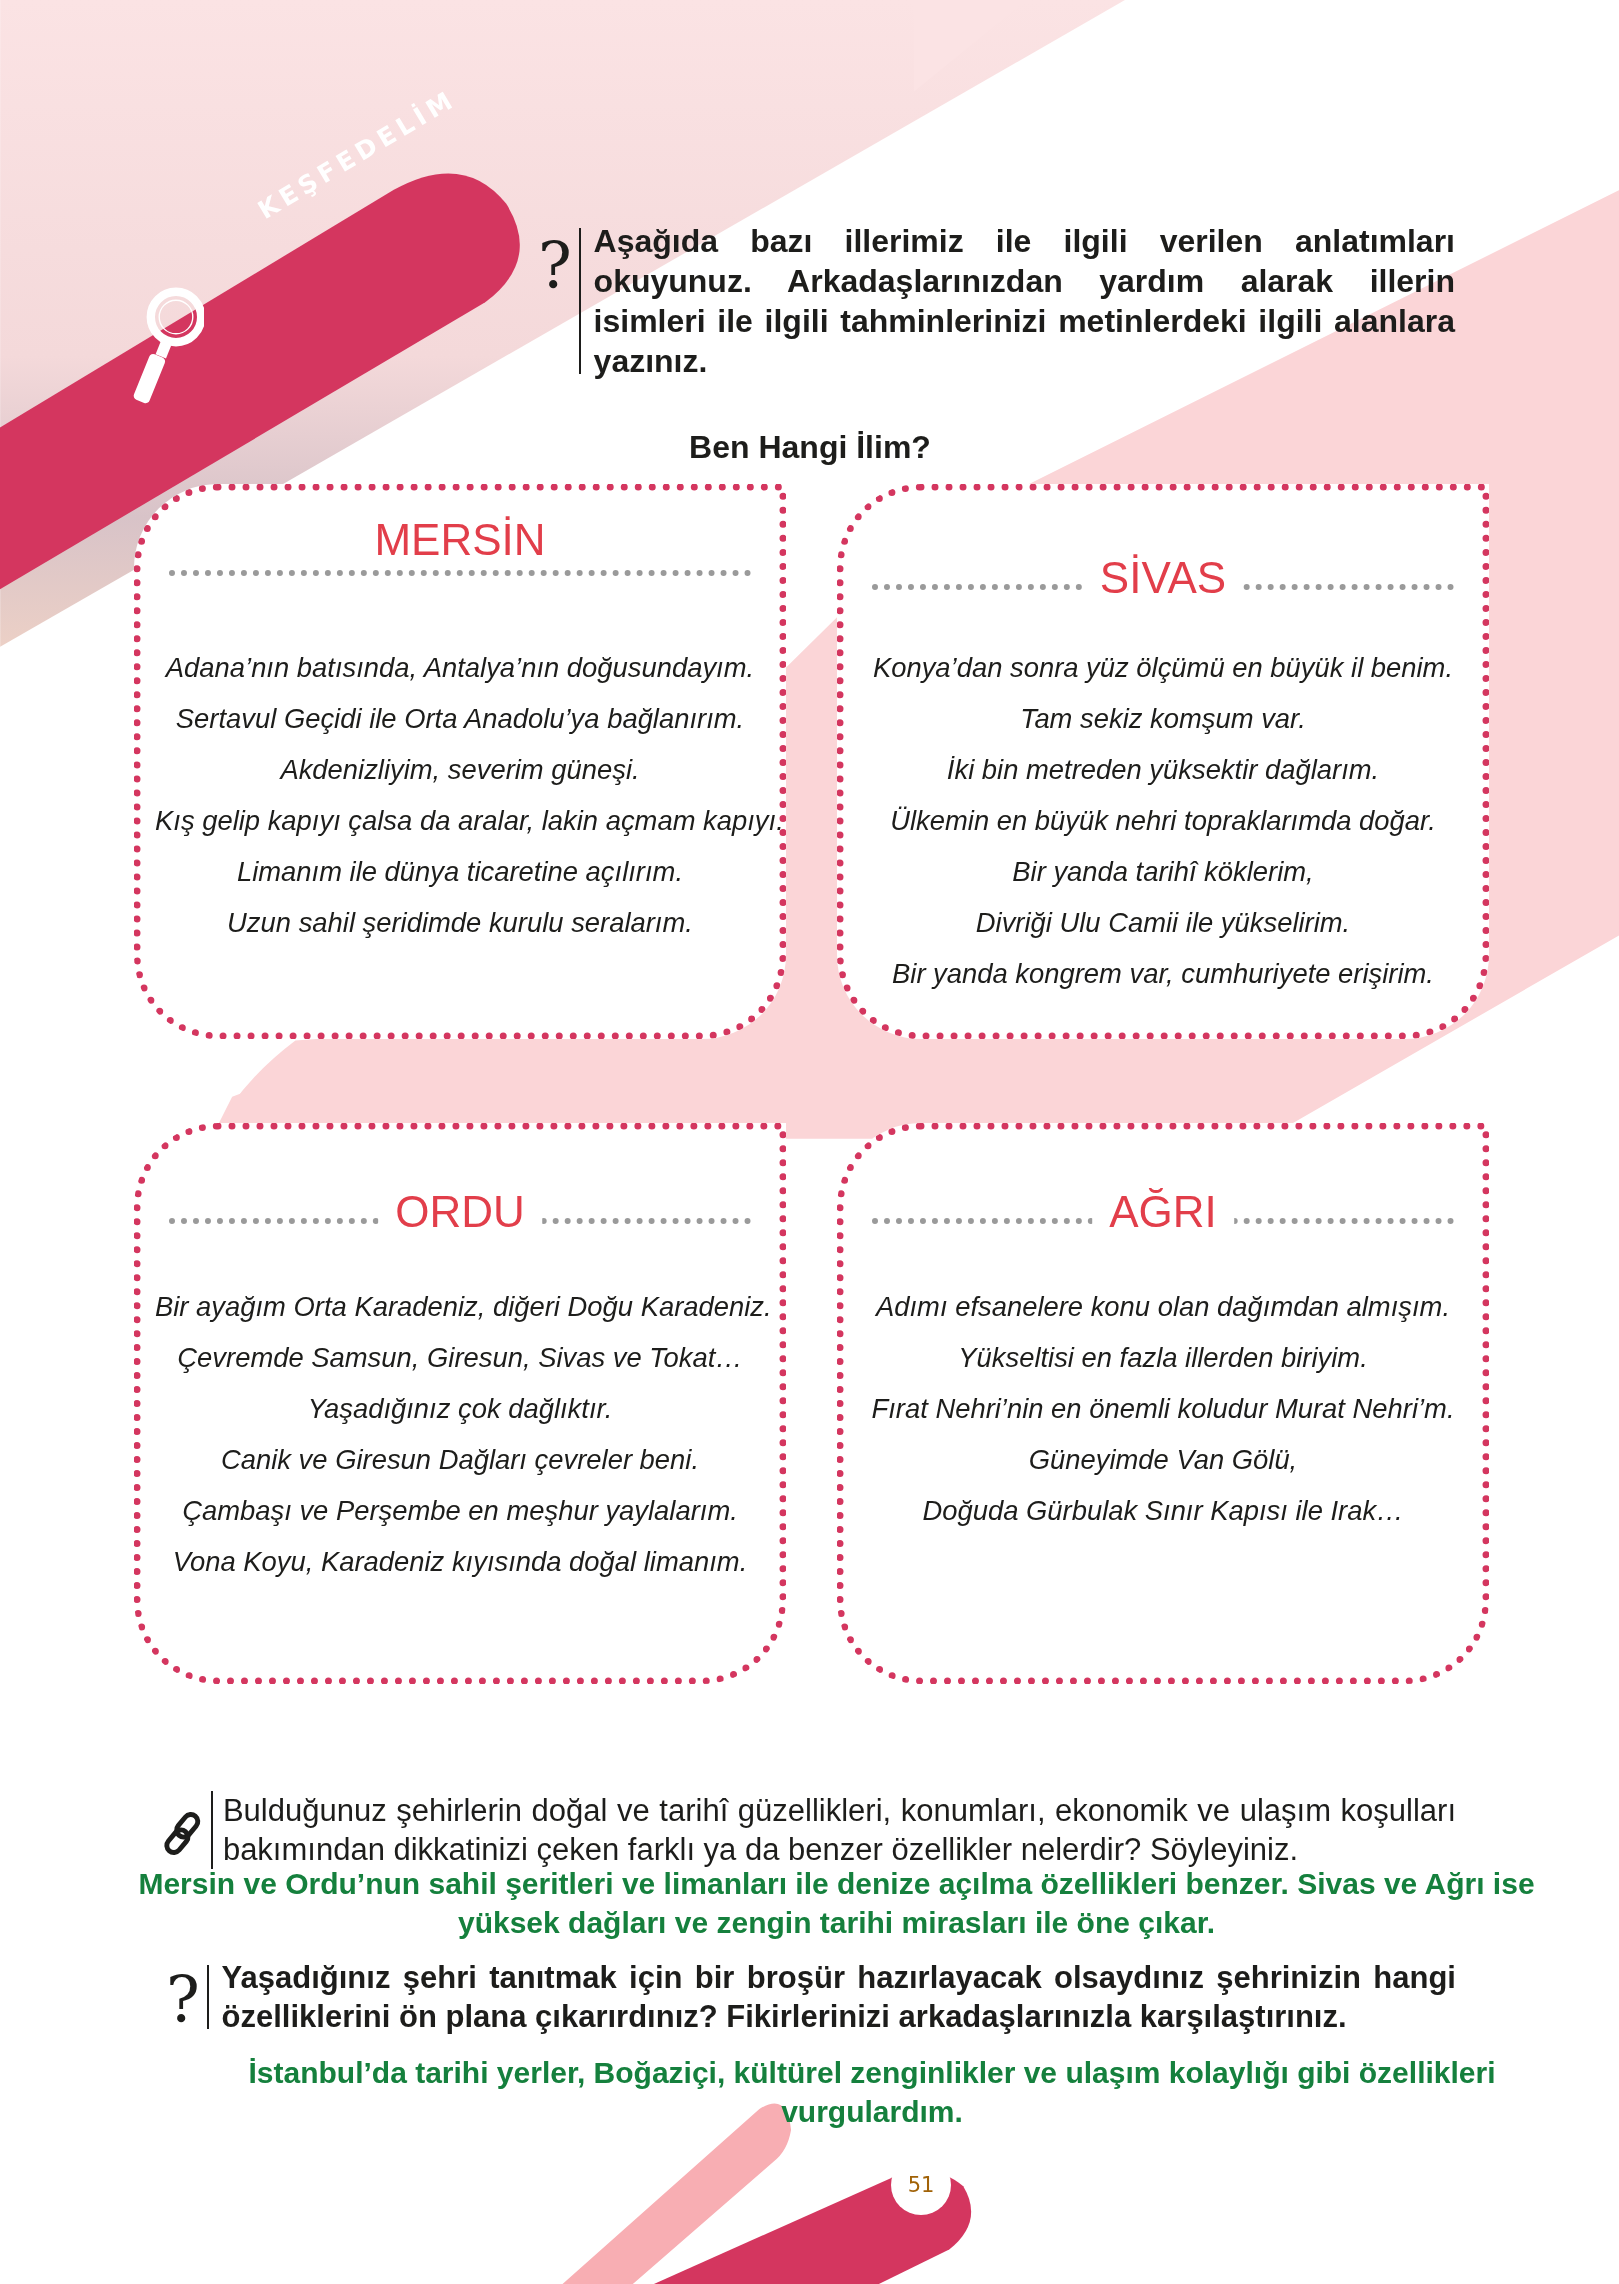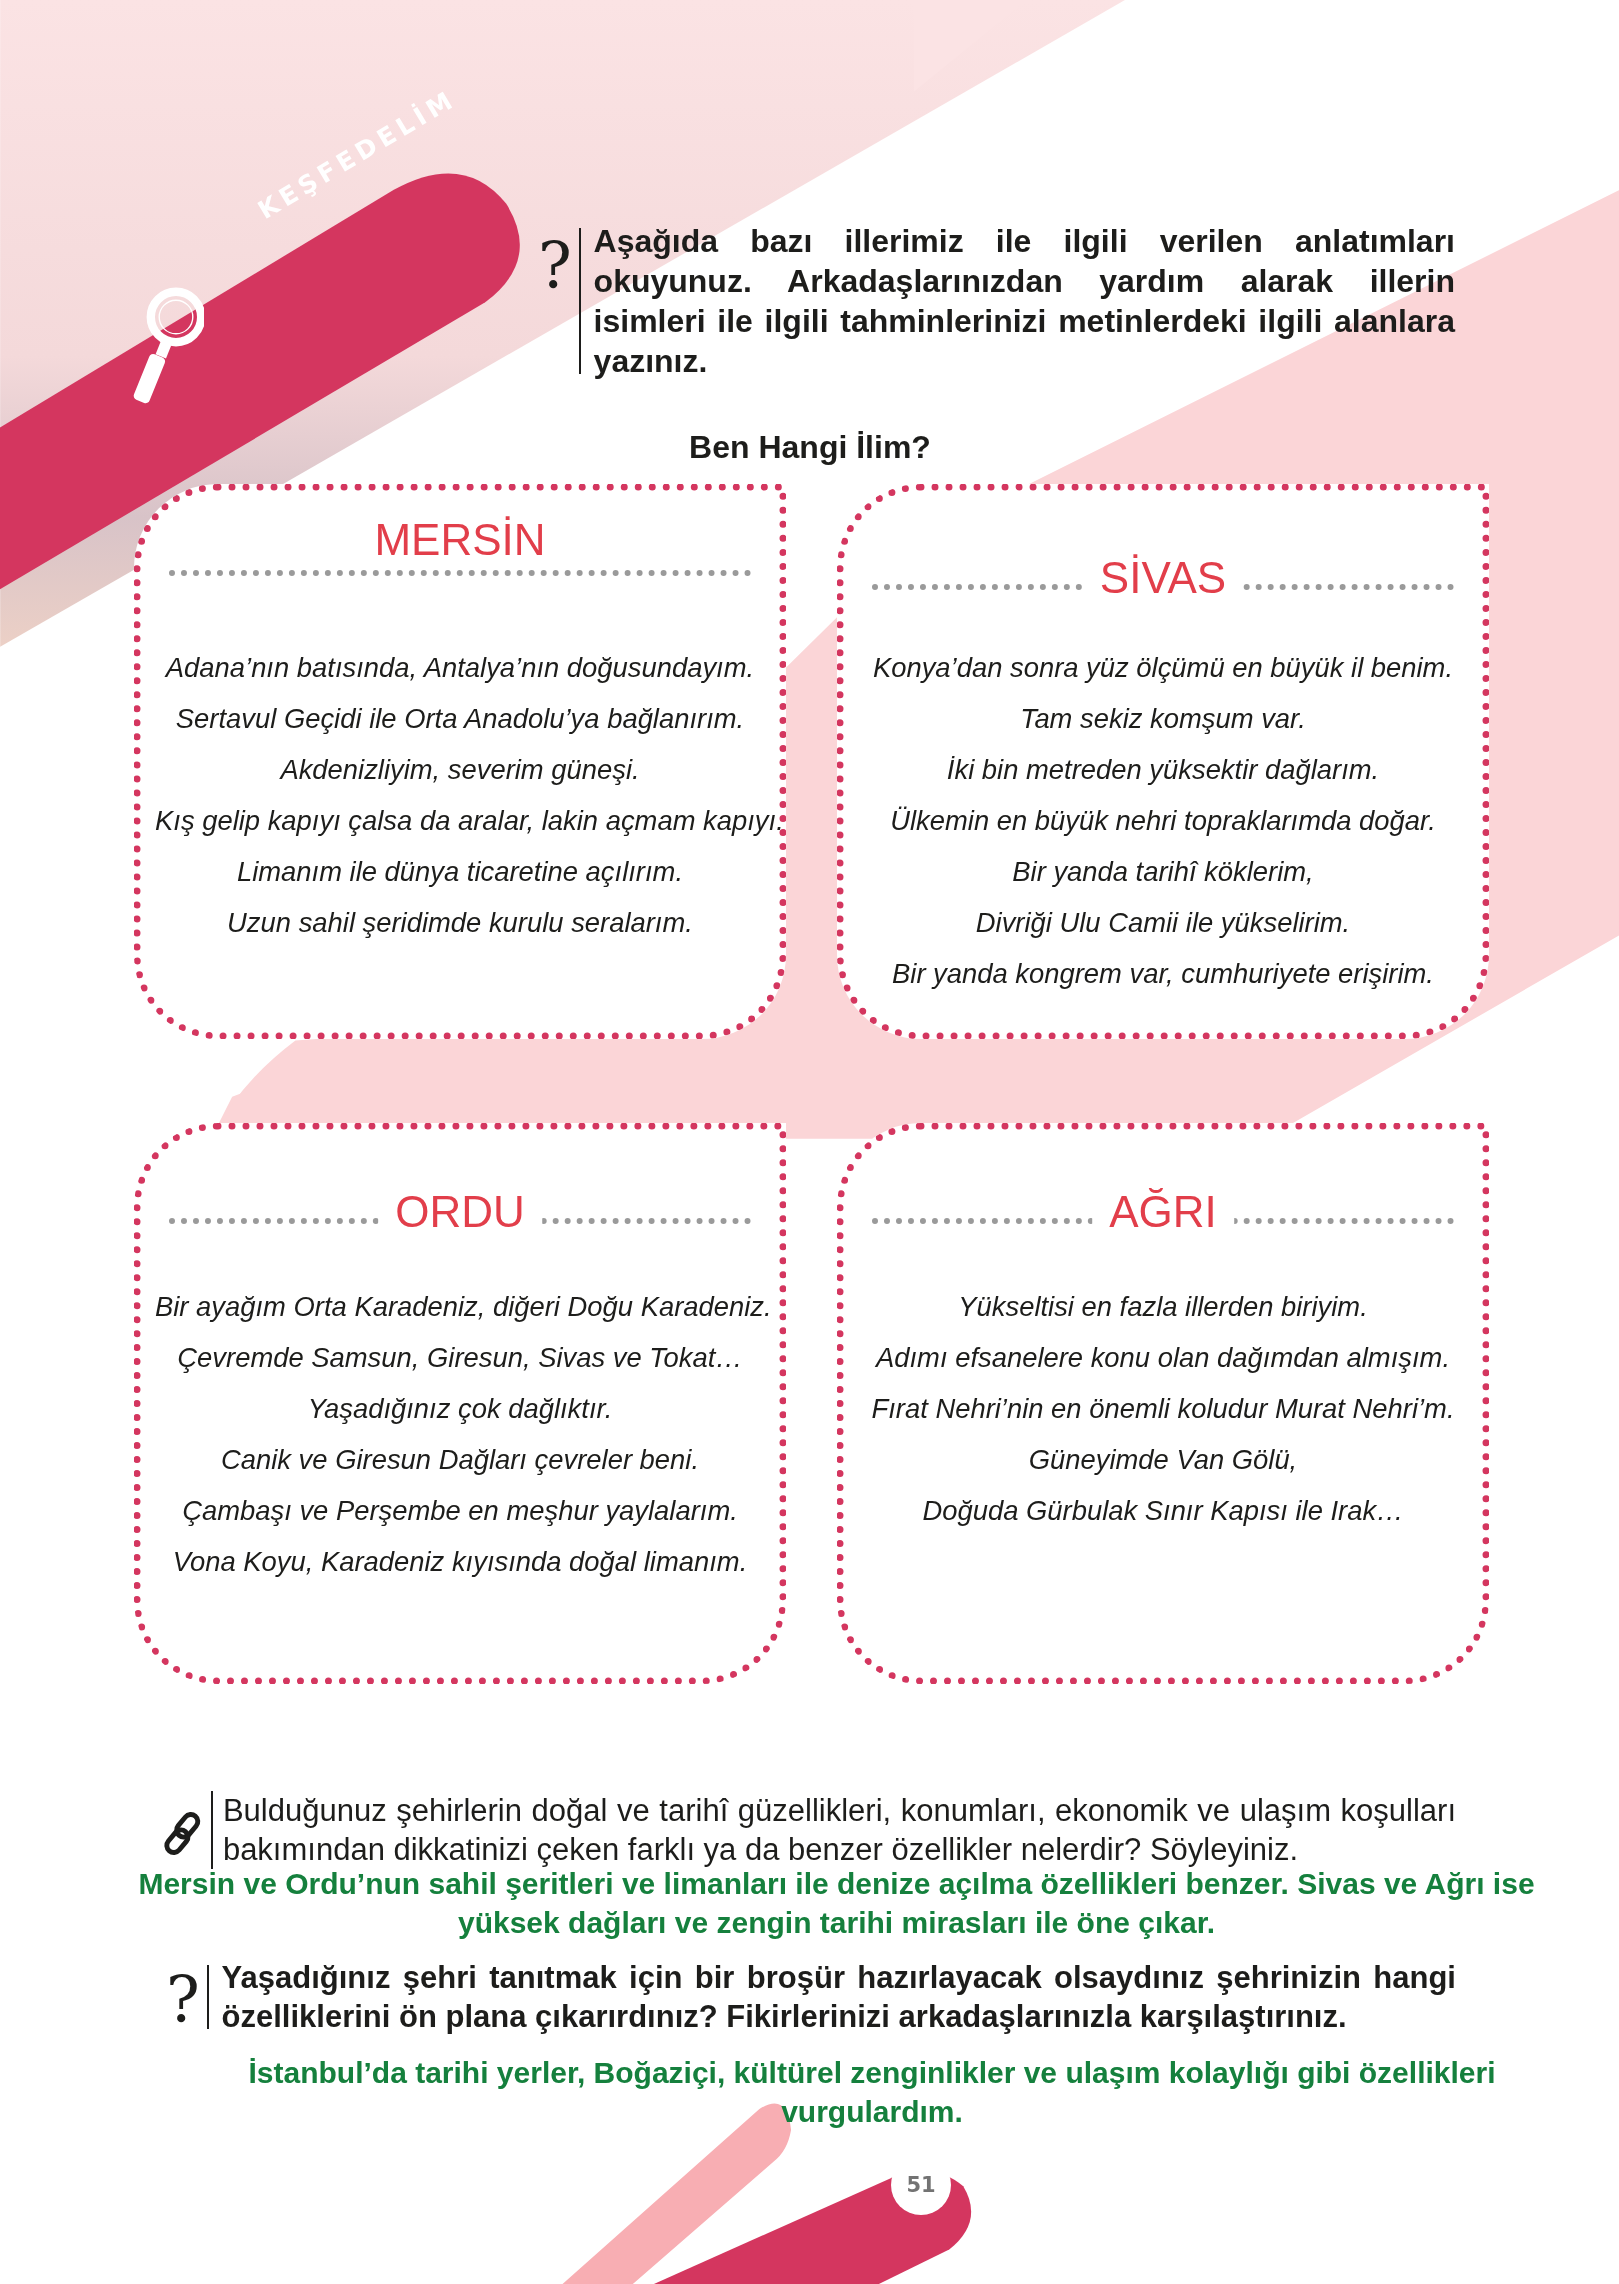--- a/index.html
+++ b/index.html
@@ -31,21 +31,21 @@
   
   .q2 { left:162px; top:1791px; width:1294px; display:flex; }
   .chain { width:42px; height:49px; margin-top:17.6px; }
   .q2 .vbar { margin:0 9.8px 0 7px; }
   .q2-text { font-size:31px; line-height:39px; text-align:justify; text-align-last:left; flex:1; }
   .ans { left:70px; width:1533px; text-align:center; color:#15803d; font-weight:bold; font-size:30px; line-height:39px; }
   .q3 { left:162px; top:1958px; width:1294px; display:flex; }
   .q3 .qmark { padding-top:10.5px; }
   .q3-text { font-weight:bold; font-size:31px; line-height:39px; text-align:justify; text-align-last:left; flex:1; }
 
-  .pagenum { position:absolute; z-index:4; left:891px; top:2155px; width:60px; height:60px; border-radius:50%; background:#fff; text-align:center; line-height:60px; font-family:"DejaVu Sans", sans-serif; font-weight:bold; font-size:21px; color:#737373; }
+  .pagenum { position:absolute; z-index:4; left:891px; top:2155px; width:60px; height:60px; border-radius:50%; background:#fff; text-align:center; line-height:60px; font-family:"DejaVu Sans", sans-serif; font-weight:normal; font-size:21px; color:#a16207; }
 </style>
 </head>
 <body>
 
 <svg class="bg" viewBox="0 0 2304 3249" xmlns="http://www.w3.org/2000/svg">
   <defs>
     <linearGradient id="photo" x1="0" y1="0" x2="0" y2="1">
       <stop offset="0" stop-color="#fbe3e4"></stop>
       <stop offset="0.55" stop-color="#f4d9da"></stop>
       <stop offset="0.8" stop-color="#d8c3c8"></stop>
@@ -127,22 +127,22 @@
     <div>Vona Koyu, Karadeniz kıyısında doğal limanım.</div>
   </div>
 </div>
 
 <div class="card" style="left:837px; top:1123px; width:652px; height:561px;">
   <div class="card-head" style="top:65px;">
     <div class="card-dots"></div>
     <div class="card-name">AĞRI</div>
   </div>
   <div class="card-lines" style="top:151px;">
+    <div>Adımı efsanelere konu olan dağımdan almışım.</div>
     <div>Yükseltisi en fazla illerden biriyim.</div>
-    <div>Adımı efsanelere konu olan dağımdan almışım.</div>
     <div>Fırat Nehri’nin en önemli koludur Murat Nehri’m.</div>
     <div>Güneyimde Van Gölü,</div>
     <div>Doğuda Gürbulak Sınır Kapısı ile Irak…</div>
   </div>
 </div>
 
 <div class="abs q2">
   <svg class="chain" viewBox="0 0 60 70" xmlns="http://www.w3.org/2000/svg">
     <g fill="none" stroke="#1d1d1b" stroke-width="7">
       <rect x="26" y="6" width="20" height="36" rx="10" transform="rotate(40 36 24)"></rect>

